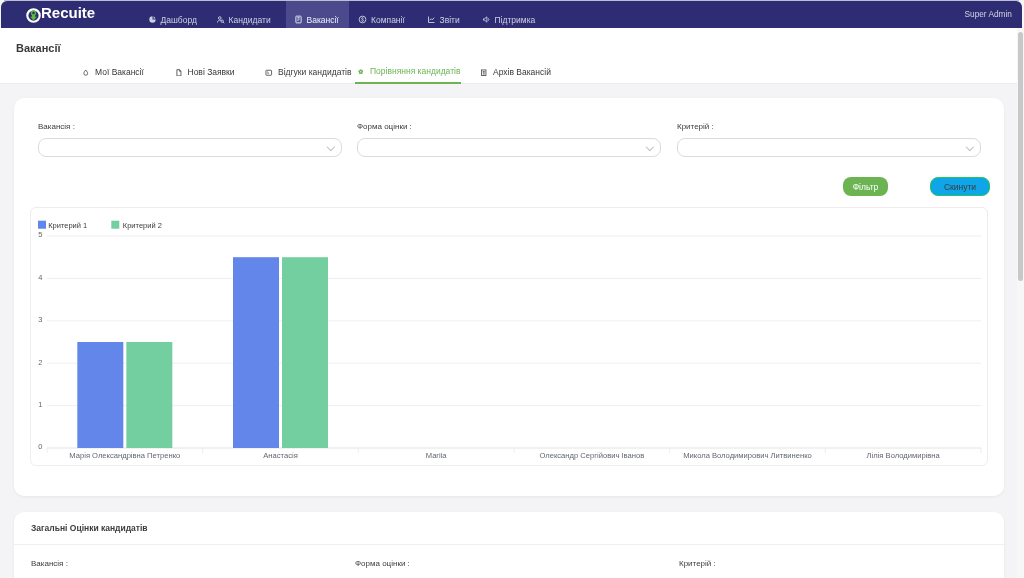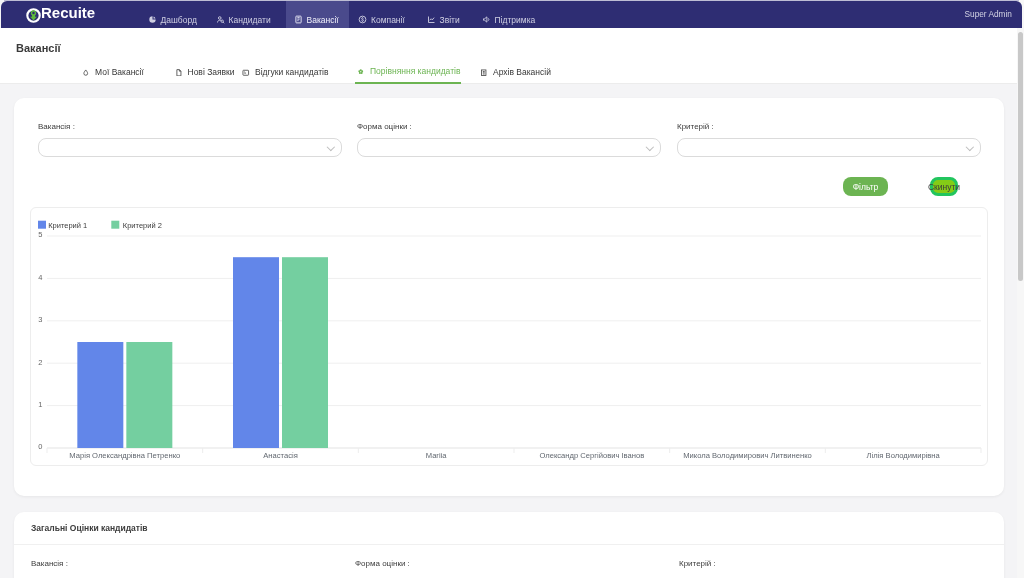--- a/index.html
+++ b/index.html
@@ -31,21 +31,21 @@
   .card1 { position:absolute; left:14px; top:98px; width:990px; height:398px; background:#fff;
            border-radius:10px; box-shadow:0 1px 3px rgba(0,0,0,0.06); }
   .lbl { position:absolute; font-size:8px; color:#3c3c3c; }
   .sel { position:absolute; height:19px; width:304px; border:1px solid #dbdbdb; border-radius:8px;
          background:#fff; }
   .sel:after { content:""; position:absolute; right:7.5px; top:5.5px; width:4.6px; height:4.6px;
                border-right:1.2px solid #bdbdbd; border-bottom:1.2px solid #bdbdbd; transform:rotate(45deg); }
   .btn { position:absolute; height:19px; border-radius:8px; font-size:8.5px; display:flex;
          align-items:center; justify-content:center; }
   .btn-filter { left:829px; top:79px; width:45px; background:#6cb452; color:#fff; }
-  .btn-reset { left:916px; top:79px; width:28px; background:#84cc16; border:3px solid #22c55e; color:#3c3c3c; }
+  .btn-reset { left:916px; top:79px; width:60px; background:#0ea5e9; border:1px solid #22c55e; color:#3c3c3c; }
 
   .chartbox { position:absolute; left:16px; top:109px; width:958px; height:259px;
               border:1px solid #ededed; border-radius:6px; }
 
   .card2 { position:absolute; left:14px; top:512px; width:990px; height:120px; background:#fff;
            border-radius:10px; box-shadow:0 1px 3px rgba(0,0,0,0.06); }
   .card2 h3 { position:absolute; left:17px; top:11px; font-size:8.5px; font-weight:bold; color:#3c3c3c; }
   .card2-line { position:absolute; left:0; top:31.5px; width:990px; height:1px; background:#f0f0f0; }
 
   
@@ -67,21 +67,21 @@
       <svg width="7.5" height="7.5" viewBox="0 0 24 24" style="display:block">
         <path d="M12 3c3 4.5 6 7.5 6 11a6 6 0 0 1-12 0c0-3.5 3-6.5 6-11z" fill="none" stroke="#424242" stroke-width="2.6"></path>
       </svg>
     </span>Мої Вакансії</div>
 <div class="tab" style="left:174.5px;"><span id="ic-new">
       <svg width="7.5" height="7.5" viewBox="0 0 24 24" style="display:block">
         <path d="M6 2h8l5 5v15H6z" fill="none" stroke="#424242" stroke-width="2.6"></path>
         <path d="M14 2v5h5" fill="none" stroke="#424242" stroke-width="2.6"></path>
       </svg>
     </span>Нові Заявки</div>
-<div class="tab" style="left:242px;"><span id="ic-fb">
+<div class="tab" style="left:265px;"><span id="ic-fb">
       <svg width="7.5" height="7.5" viewBox="0 0 24 24" style="display:block">
         <rect x="3" y="4" width="18" height="16" rx="2" fill="none" stroke="#424242" stroke-width="2.6"></rect>
         <path d="M7 9h2M7 13h6" stroke="#424242" stroke-width="2.6"></path>
       </svg>
     </span>Відгуки кандидатів</div>
 <div class="tab active" style="left:355px;"><span id="ic-cmp">
       <svg width="7.5" height="7.5" viewBox="0 0 24 24" style="display:block">
         <circle cx="12.00" cy="7.40" r="3.4" fill="#6cb452"></circle>
         <circle cx="7.63" cy="10.58" r="3.4" fill="#6cb452"></circle>
         <circle cx="9.30" cy="15.72" r="3.4" fill="#6cb452"></circle>

